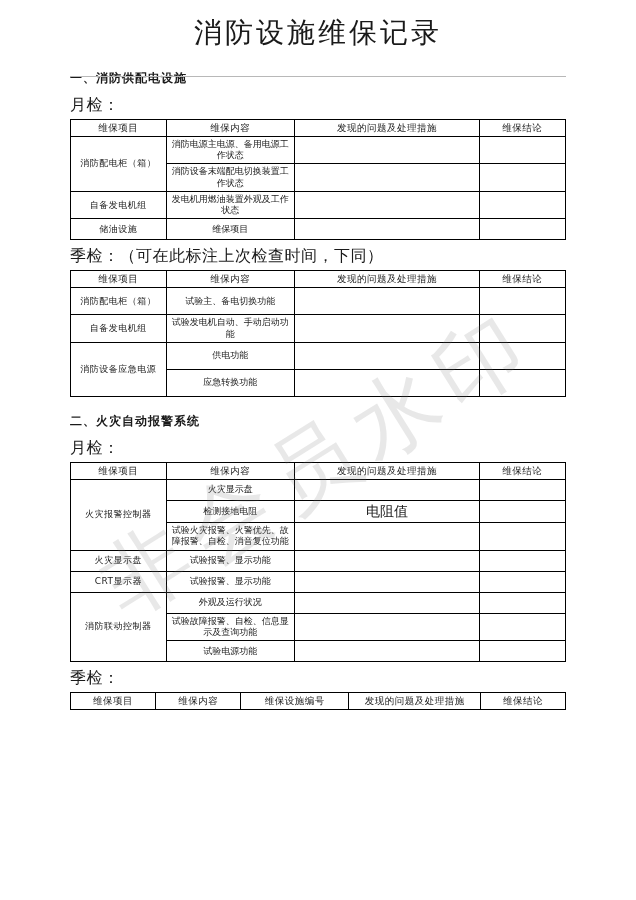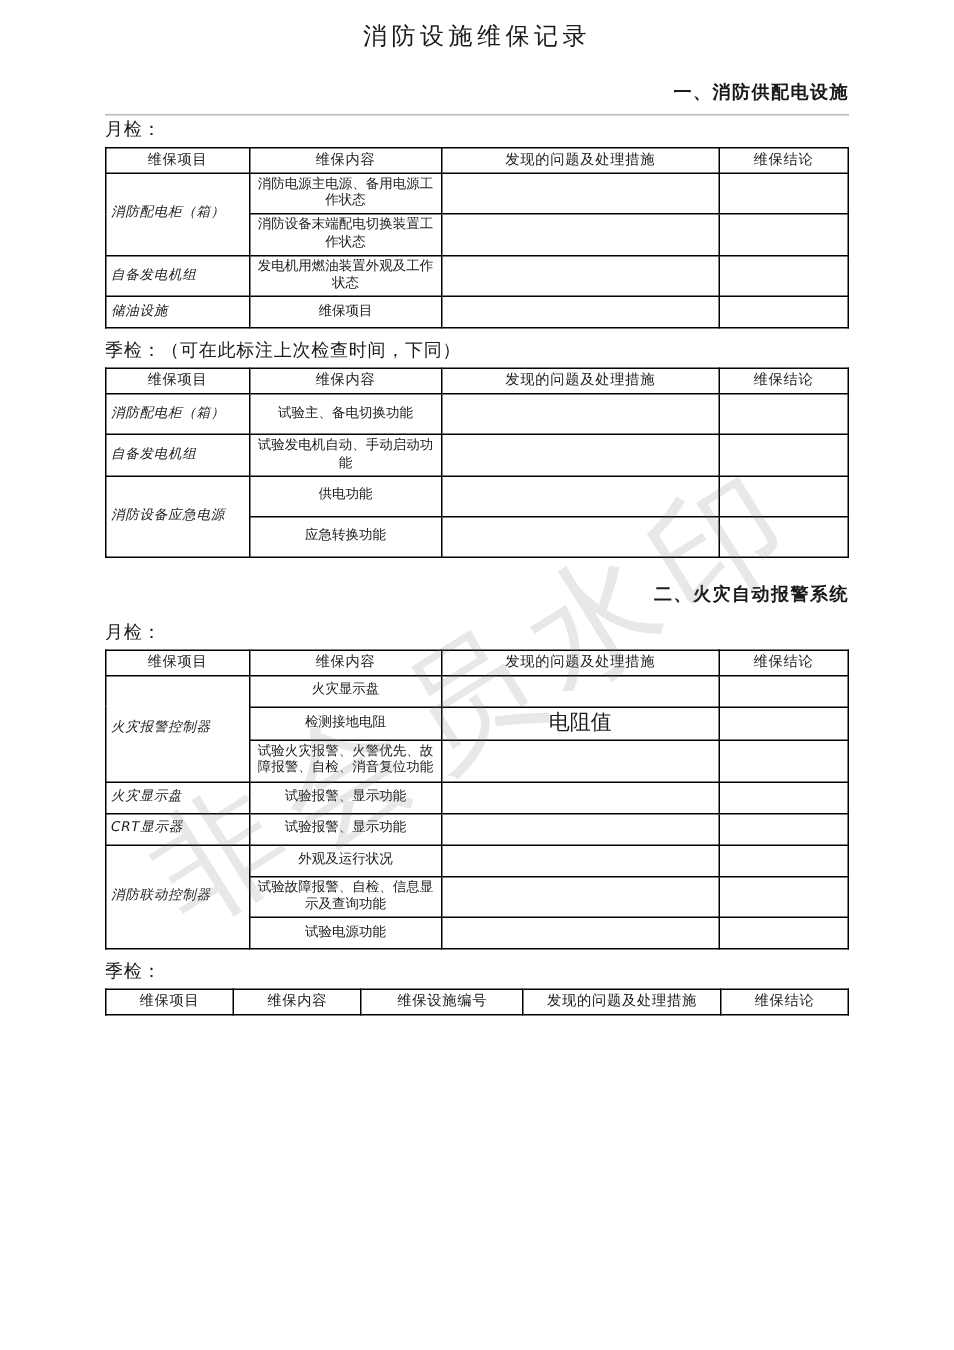--- a/index.html
+++ b/index.html
@@ -29,37 +29,37 @@
     top: 62px;
     border-top: 1px solid #b8b8b8;
   }
   .attach-label {
     margin-top: 88px;
     font-size: 11px;
     letter-spacing: 1px;
   }
   .doc-title {
     text-align: center;
-    font-size: 16px;
+    font-size: 28px;
     letter-spacing: 3px;
     margin-top: 14px;
     margin-bottom: 18px;
     font-weight: normal;
     font-family: "DejaVu Serif", "Liberation Serif", serif;
   }
   .section-title {
-    text-align: right;
+    text-align: left;
     font-size: 12px;
     font-weight: bold;
     letter-spacing: 1px;
     margin-top: 16px;
     margin-bottom: 8px;
   }
   .sub-label {
-    font-size: 12px;
+    font-size: 16px;
     margin: 6px 0 3px 0;
     letter-spacing: 0.5px;
   }
   table.grid {
     width: 100%;
     border-collapse: collapse;
     table-layout: fixed;
     font-size: 9px;
   }
   table.grid td, table.grid th {
@@ -68,23 +68,22 @@
     vertical-align: middle;
     line-height: 1.25;
     font-weight: normal;
   }
   table.grid th {
     font-size: 9.5px;
     letter-spacing: 0.5px;
   }
   td.ctr, th.ctr { text-align: center; }
   td.item {
-    text-align: left;
+    text-align: center;
     letter-spacing: 0.5px;
-    font-style: italic;
   }
   td.content {
     text-align: center;
     padding-left: 4px;
   }
   .h-item { width: 19%; }
   .h-content { width: 26%; }
   .h-issue { width: 38%; }
   .h-conclusion { width: 17%; }
   .q-item { width: 17%; }

